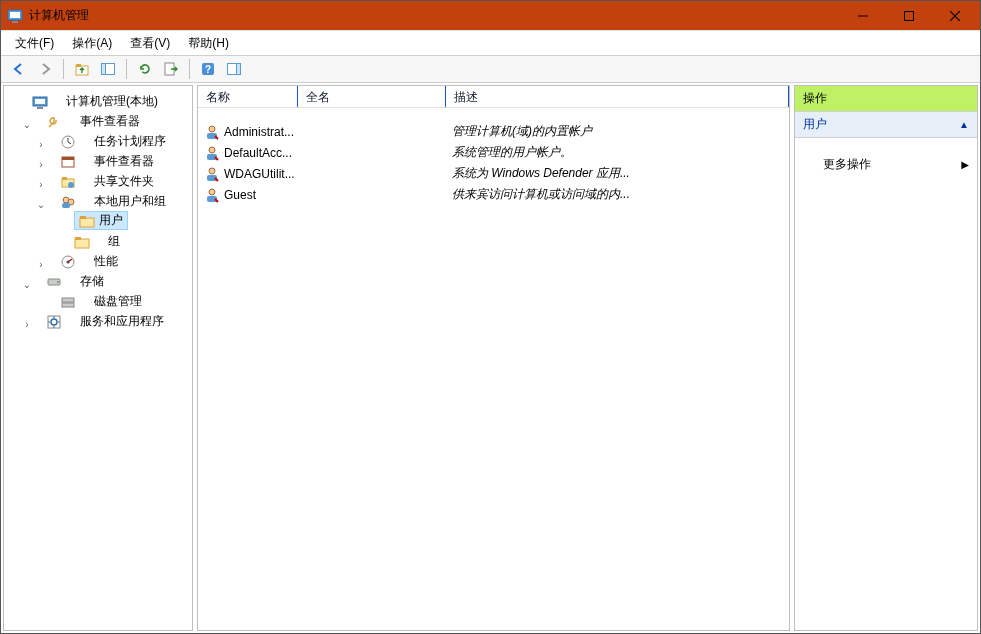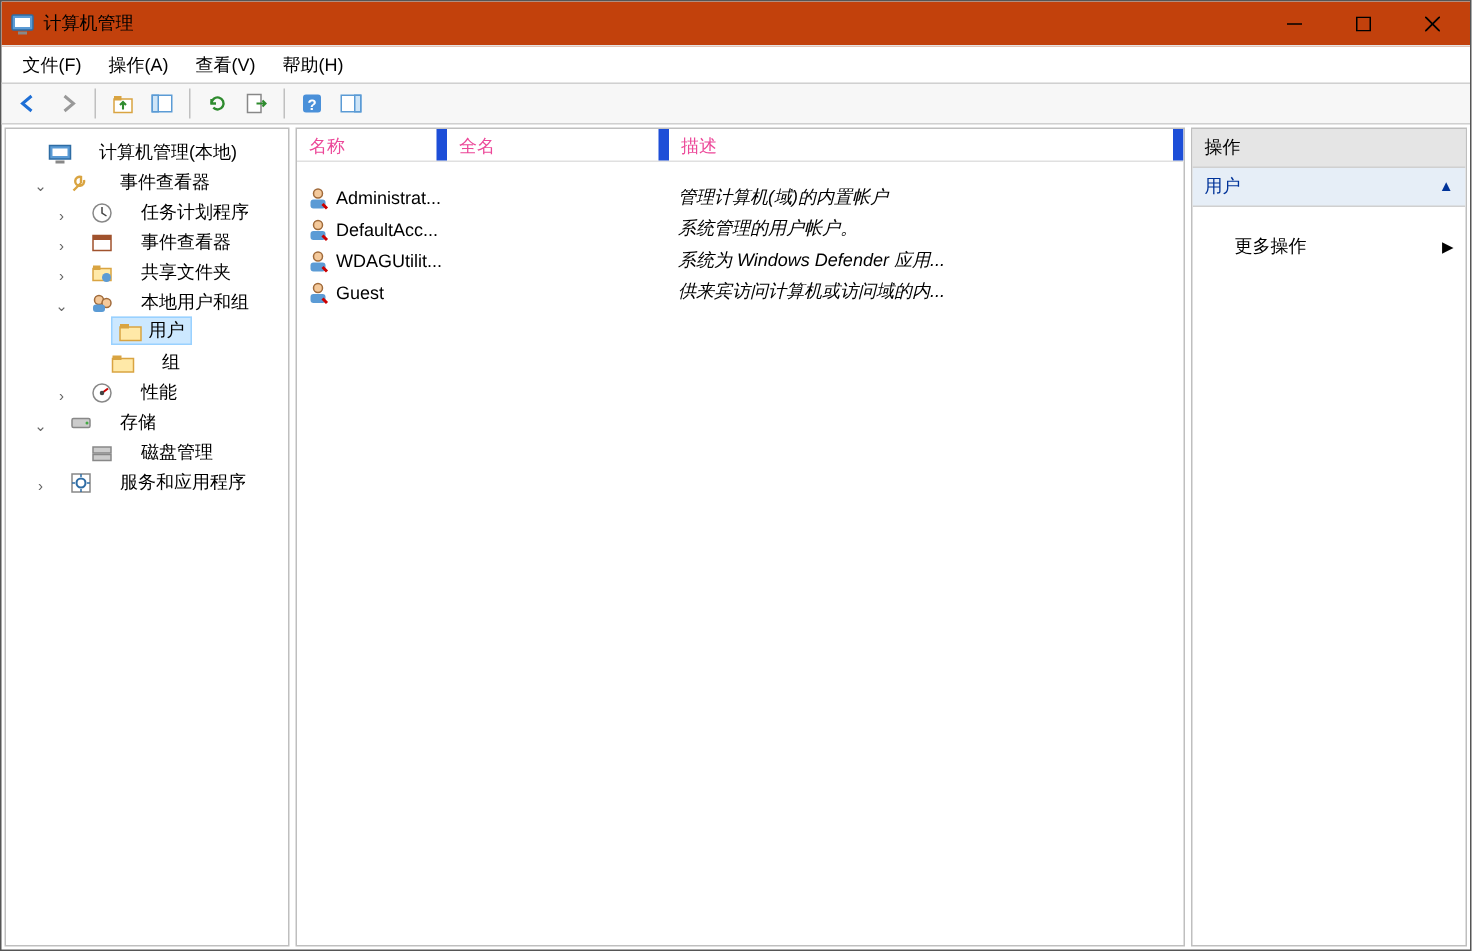--- a/index.html
+++ b/index.html
@@ -117,42 +117,42 @@
     .indent-3 { padding-left: 42px; }
 
     
     .list-header {
       display: flex;
       height: 22px;
       background: #fff;
       border-bottom: 1px solid #e0e0e0;
     }
     .list-header .col {
-      border-right: 7px solid #1d4ed8;
+      border-right: 1px solid #1d4ed8;
       padding: 3px 8px;
-      color: #ec4899;
+      color: #0f172a;
       font-weight: normal;
     }
     .col-name { width: 100px; flex:0 0 100px; }
     .col-full { width: 148px; flex:0 0 148px; }
     .col-desc { flex: 1; }
     .list-body { }
     .list-row {
       display: flex;
       height: 21px;
       align-items:center;
     }
     .list-row .cell { padding: 2px 6px; overflow:hidden; text-overflow:ellipsis; white-space:nowrap;margin-top:26px; }
     .list-row .cell-name { width:100px; flex:0 0 100px; display:flex; align-items:center; gap:4px;}
     .list-row .cell-full { width:148px; flex:0 0 148px; }
     .list-row .cell-desc { flex:1;font-style:italic; }
 
     
     .actions-header {
-      background: #e5e5e5;
+      background: #bef264;
       padding: 4px 8px;
       border-bottom: 1px solid #d0d0d0;
       color:#000;
     }
     .actions-section-title {
       background: #e6eef7;
       padding: 4px 8px;
       border-bottom: 1px solid #d0d0d0;
       display:flex; justify-content:space-between; align-items:center;
       color:#003399;

